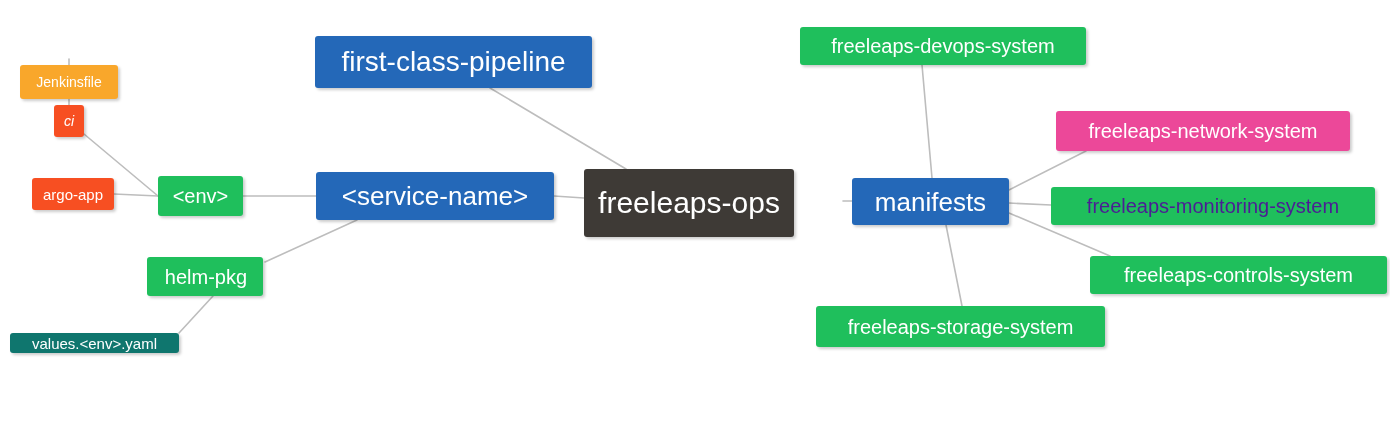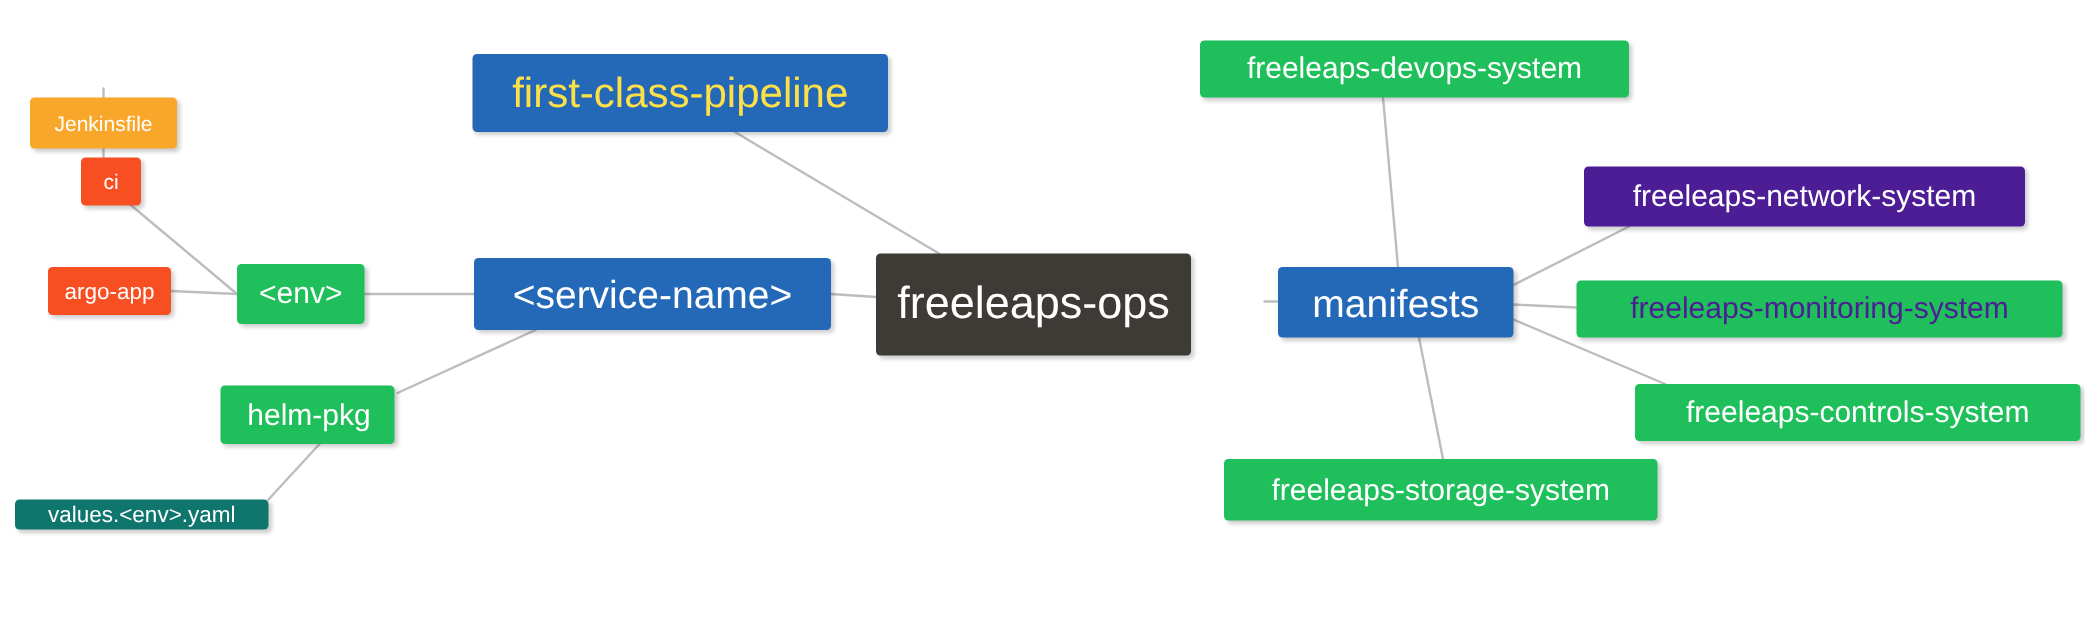--- a/index.html
+++ b/index.html
@@ -64,51 +64,51 @@
       <line x1="932" y1="178" x2="922" y2="65" stroke="#bdbdbd" stroke-width="1.6" stroke-linecap="round"></line>
       <line x1="1009" y1="190" x2="1086" y2="151" stroke="#bdbdbd" stroke-width="1.6" stroke-linecap="round"></line>
       <line x1="1009" y1="203" x2="1051" y2="205" stroke="#bdbdbd" stroke-width="1.6" stroke-linecap="round"></line>
       <line x1="1009" y1="213" x2="1110" y2="256" stroke="#bdbdbd" stroke-width="1.6" stroke-linecap="round"></line>
       <line x1="946" y1="225" x2="962" y2="306" stroke="#bdbdbd" stroke-width="1.6" stroke-linecap="round"></line>
     </svg>
   <div id="node-layer">
       <div class="mm-node" style="left: 20px; top: 25px; width: 98px; height: 34px; background: rgb(249, 167, 43); font-size: 14px; color: rgb(255, 255, 255); margin-top: 40px;">
         <span class="mm-label">Jenkinsfile</span>
       </div>
-      <div class="mm-node" style="left: 54px; top: 105px; width: 40px; height: 32px; background: rgb(247, 79, 34); font-size: 14px; color: rgb(255, 255, 255);">
+      <div class="mm-node" style="left: 54px; top: 105px; width: 30px; height: 32px; background: rgb(247, 79, 34); font-size: 14px; color: rgb(255, 255, 255); font-style: italic;">
         <span class="mm-label">ci</span>
       </div>
       <div class="mm-node" style="left: 32px; top: 178px; width: 82px; height: 32px; background: rgb(247, 79, 34); font-size: 15px; color: rgb(255, 255, 255);">
         <span class="mm-label">argo-app</span>
       </div>
       <div class="mm-node" style="left: 158px; top: 176px; width: 85px; height: 40px; background: rgb(31, 191, 92); font-size: 20px; color: rgb(255, 255, 255); align-items: center;">
         <span class="mm-label">&lt;env&gt;</span>
       </div>
       <div class="mm-node" style="left: 147px; top: 257px; width: 116px; height: 39px; background: rgb(31, 191, 92); font-size: 20px; color: rgb(255, 255, 255); padding-left: 12px;">
         <span class="mm-label">helm-pkg</span>
       </div>
       <div class="mm-node" style="left: 10px; top: 333px; width: 169px; height: 20px; background: #0f766e; font-size: 15px; color: rgb(255, 255, 255);">
         <span class="mm-label">values.&lt;env&gt;.yaml</span>
       </div>
-      <div class="mm-node" style="left: 315px; top: 36px; width: 277px; height: 52px; background: rgb(36, 104, 184); font-size: 28px; color: #fde047;">
+      <div class="mm-node" style="left: 315px; top: 36px; width: 277px; height: 52px; background: rgb(36, 104, 184); font-size: 28px; color: #ffffff;">
         <span class="mm-label">first-class-pipeline</span>
       </div>
       <div class="mm-node" style="left: 316px; top: 172px; width: 238px; height: 48px; background: rgb(36, 104, 184); font-size: 26px; color: rgb(255, 255, 255); justify-content: center;">
         <span class="mm-label">&lt;service-name&gt;</span>
       </div>
       <div class="mm-node" style="left: 584px; top: 169px; width: 210px; height: 68px; background: rgb(62, 58, 54); font-size: 30px; color: rgb(255, 255, 255);">
         <span class="mm-label">freeleaps-ops</span>
       </div>
       <div class="mm-node" style="left: 852px; top: 178px; width: 157px; height: 47px; background: rgb(36, 104, 184); font-size: 26px; color: rgb(255, 255, 255);">
         <span class="mm-label">manifests</span>
       </div>
       <div class="mm-node" style="left: 800px; top: 27px; width: 286px; height: 38px; background: rgb(31, 191, 92); font-size: 20px; color: rgb(255, 255, 255);">
         <span class="mm-label">freeleaps-devops-system</span>
       </div>
-      <div class="mm-node" style="left: 1056px; top: 111px; width: 294px; height: 40px; background: #4c1d95; font-size: 20px; color: rgb(255, 255, 255);">
+      <div class="mm-node" style="left: 1056px; top: 111px; width: 294px; height: 40px; background: #ec4899; font-size: 20px; color: rgb(255, 255, 255);">
         <span class="mm-label">freeleaps-network-system</span>
       </div>
       <div class="mm-node" style="left: 1051px; top: 187px; width: 324px; height: 38px; background: rgb(31, 191, 92); font-size: 20px; color: #4c1d95;">
         <span class="mm-label">freeleaps-monitoring-system</span>
       </div>
       <div class="mm-node" style="left: 1058px; top: 256px; width: 297px; height: 38px; background: rgb(31, 191, 92); font-size: 20px; color: rgb(255, 255, 255); margin-left: 32px;">
         <span class="mm-label">freeleaps-controls-system</span>
       </div>
       <div class="mm-node" style="left: 816px; top: 306px; width: 289px; height: 41px; background: rgb(31, 191, 92); font-size: 20px; color: rgb(255, 255, 255);">
         <span class="mm-label">freeleaps-storage-system</span>

